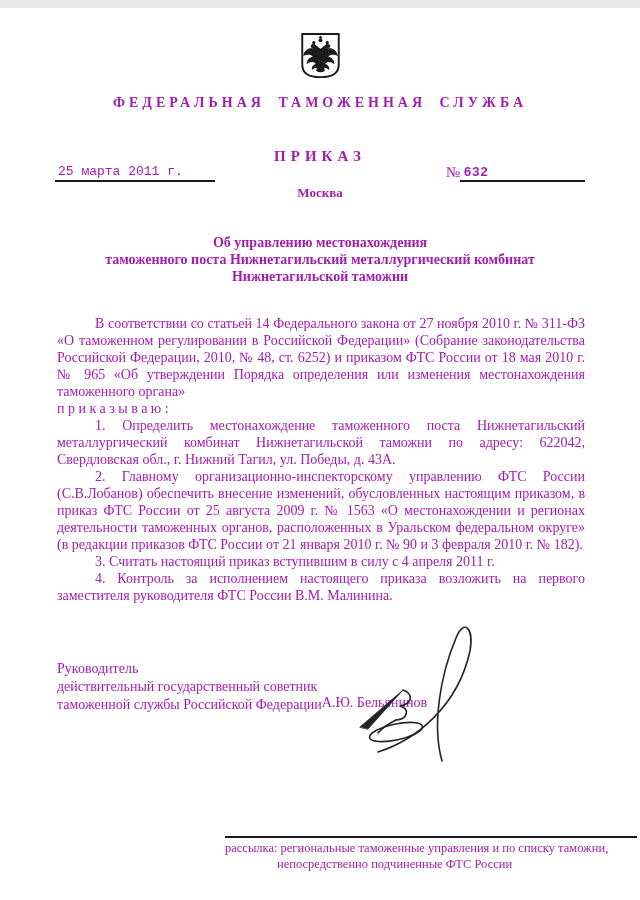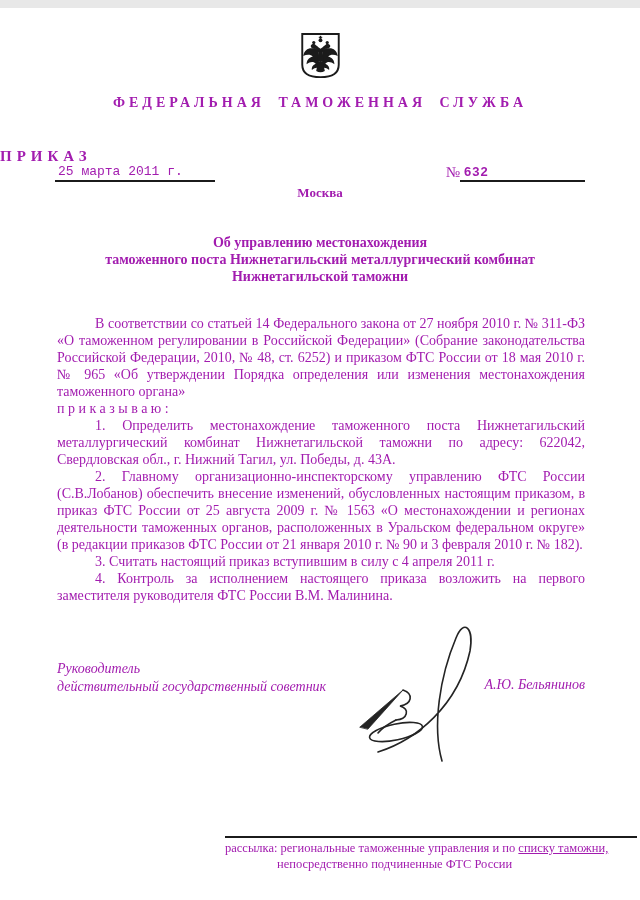--- a/index.html
+++ b/index.html
@@ -17,20 +17,21 @@
   .org-name {
     margin-top: 11px;
     text-align: center;
     font-weight: bold;
     font-size: 14px;
     letter-spacing: 4px;
     word-spacing: 6px;
   }
   .doc-type {
     margin-top: 37px;
+    text-align: center;
     font-weight: bold;
     font-size: 15px;
     letter-spacing: 5px;
   }
   .date-row {
     display: flex;
     justify-content: space-between;
     align-items: flex-end;
     padding: 0 55px;
     margin-top: -1px;
@@ -67,39 +68,38 @@
     margin: 30px 55px 0 57px;
     font-size: 14px;
     line-height: 17px;
     text-align: justify;
     text-align-last: left;
   }
   .body-block p { text-indent: 38px; }
   .decree-word { letter-spacing: 3.5px; font-size: 14px; }
   .sign-row {
     display: flex;
-    justify-content: space-between;
+    justify-content: flex-start;
     align-items: flex-end;
     margin: 56px 55px 0 57px;
     font-size: 14px;
     line-height: 18px;
-    font-style: italic;
   }
   .sign-name { white-space: nowrap; padding-bottom: 2px; }
   .signature-svg { position: absolute; left: 330px; top: 598px; pointer-events: none; }
   .footer {
     position: absolute;
     left: 225px; right: 3px; top: 828px;
     font-size: 12.5px;
     line-height: 15px;
   }
   .footer-rule { border-top: 2px solid #1b1b1b; }
   .footer-line1 { margin-top: 3px; white-space: nowrap; }
   .footer-line2 { margin-top: 1px; padding-left: 52px; }
-  .u { text-decoration: underline; }
+  .u { }
 </style>
 </head>
 <body>
 
 <div class="page">
 
   <div class="emblem-wrap">
     <span>
       <svg width="43" height="48" viewBox="0 0 44 50" aria-hidden="true">
         <path d="M3 2 H41 V34 Q41 47 22 47 Q3 47 3 34 Z" fill="#ffffff" stroke="#1b1b1b" stroke-width="2"></path>
@@ -147,20 +147,21 @@
     <p>1. Определить местонахождение таможенного поста Нижнетагильский металлургический комбинат Нижнетагильской таможни по адресу: 622042, Свердловская обл., г. Нижний Тагил, ул. Победы, д. 43А.</p>
     <p>2. Главному организационно-инспекторскому управлению ФТС России (С.В.Лобанов) обеспечить внесение изменений, обусловленных настоящим приказом, в приказ ФТС России от 25 августа 2009 г. № 1563 «О местонахождении и регионах деятельности таможенных органов, расположенных в Уральском федеральном округе» (в редакции приказов ФТС России от 21 января 2010 г. № 90 и 3 февраля 2010 г. № 182).</p>
     <p>3. Считать настоящий приказ вступившим в силу с 4 апреля 2011 г.</p>
     <p>4. Контроль за исполнением настоящего приказа возложить на первого заместителя руководителя ФТС России В.М. Малинина.</p>
   </div>
 
   <div class="sign-row">
     <div>
       <div>Руководитель</div>
       <div>действительный государственный советник</div>
+      <div>таможенной службы Российской Федерации</div>
     </div>
     <div class="sign-name">А.Ю. Бельянинов</div>
   </div>
 
   <svg class="signature-svg" width="160" height="160" viewBox="0 0 160 160">
     <g stroke="#242424" stroke-width="1.6" fill="none" stroke-linecap="round">
       <path d="M30 121 L73 84 L38 123 Z" fill="#242424" stroke-width="0.8"></path>
       <path d="M73 84 C84 88 82 98 70 100 C80 103 78 113 66 114"></path>
       <ellipse cx="66" cy="126" rx="27" ry="8" transform="rotate(-12 66 126)"></ellipse>
       <path d="M48 146 C86 134 128 100 140 45 C144 22 134 12 126 32 C110 70 102 120 112 155"></path>

